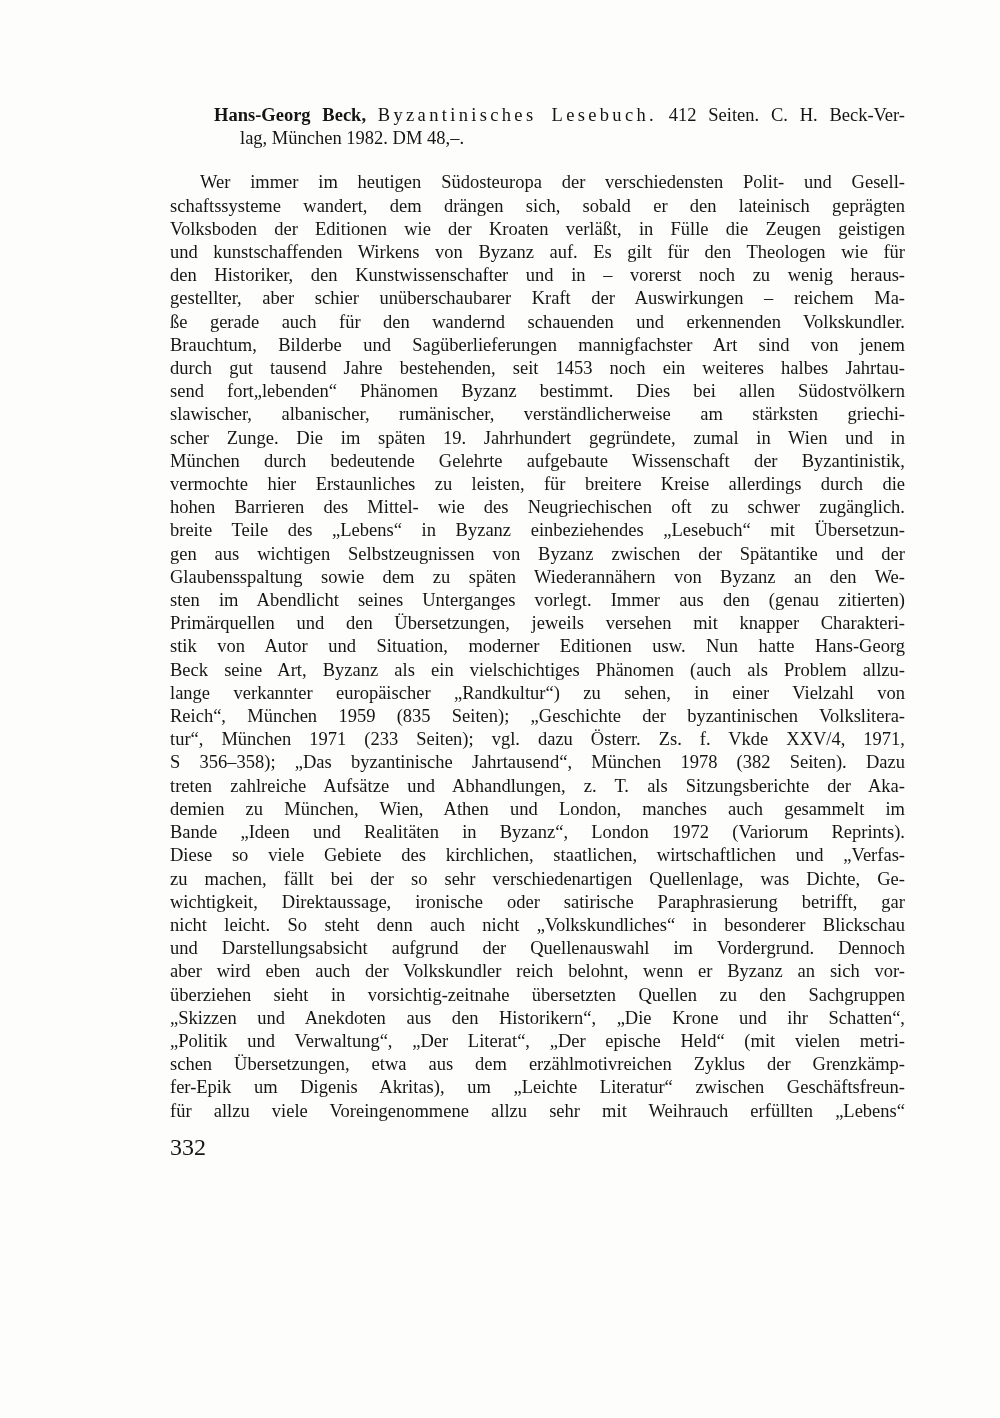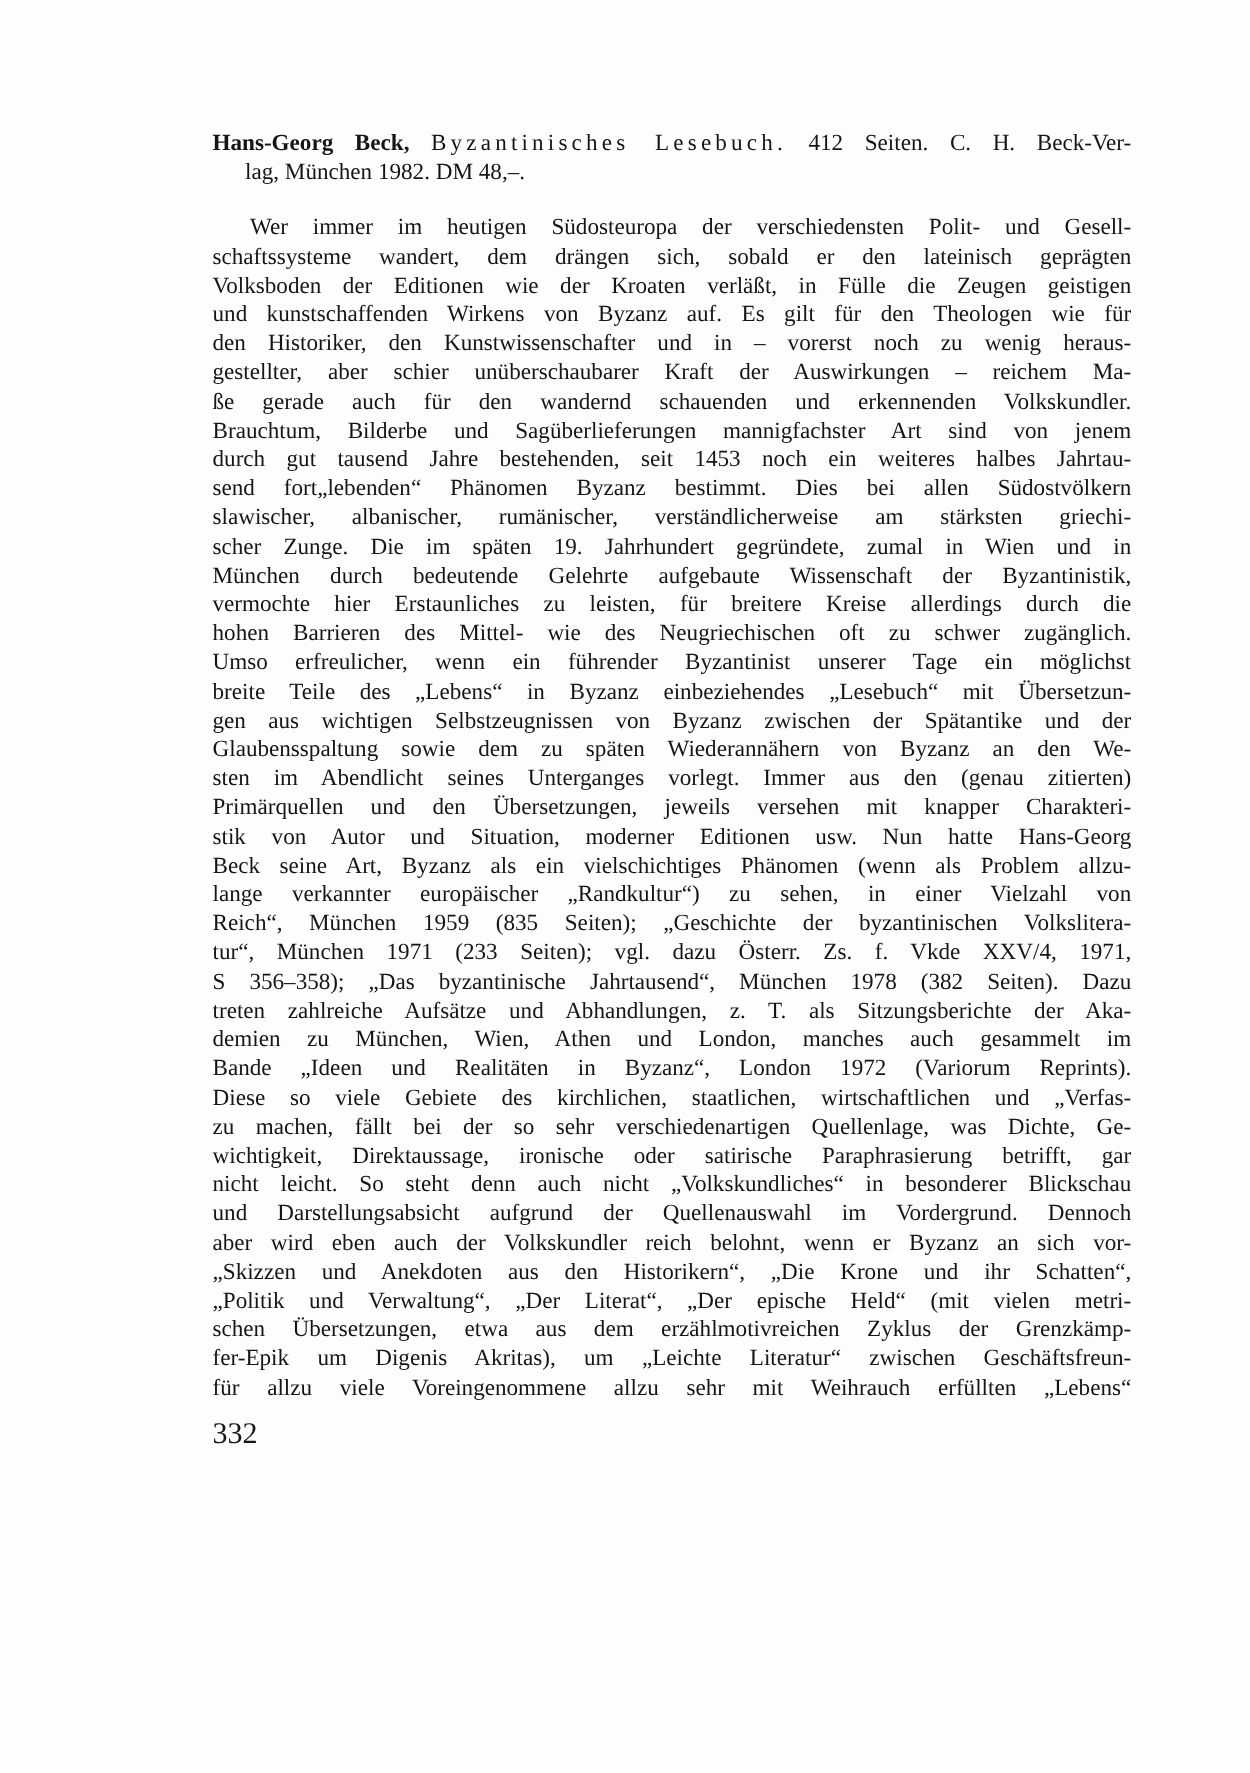--- a/index.html
+++ b/index.html
@@ -11,20 +11,21 @@
     background: #fdfdfc;
     box-sizing: border-box;
     padding: 104px 95px 0 170px;
     font-family: "Liberation Serif", "DejaVu Serif", serif;
     color: #151515;
     overflow: hidden;
   }
   .citation {
     font-size: 18.5px;
     line-height: 23.2px;
+    margin-left: 44px;
   }
   .cit-line1 {
     text-align: justify;
     text-align-last: justify;
   }
   .cit-author { font-weight: bold; }
   .cit-title  { letter-spacing: 0.18em; }
   .cit-line2  { padding-left: 26px; }
   .body-text {
     margin-top: 21px;
@@ -65,41 +66,41 @@
       <div class="line">gestellter, aber schier unüberschaubarer Kraft der Auswirkungen – reichem Ma-</div>
       <div class="line">ße gerade auch für den wandernd schauenden und erkennenden Volkskundler.</div>
       <div class="line">Brauchtum, Bilderbe und Sagüberlieferungen mannigfachster Art sind von jenem</div>
       <div class="line">durch gut tausend Jahre bestehenden, seit 1453 noch ein weiteres halbes Jahrtau-</div>
       <div class="line">send fort„lebenden“ Phänomen Byzanz bestimmt. Dies bei allen Südostvölkern</div>
       <div class="line">slawischer, albanischer, rumänischer, verständlicherweise am stärksten griechi-</div>
       <div class="line">scher Zunge. Die im späten 19. Jahrhundert gegründete, zumal in Wien und in</div>
       <div class="line">München durch bedeutende Gelehrte aufgebaute Wissenschaft der Byzantinistik,</div>
       <div class="line">vermochte hier Erstaunliches zu leisten, für breitere Kreise allerdings durch die</div>
       <div class="line">hohen Barrieren des Mittel- wie des Neugriechischen oft zu schwer zugänglich.</div>
-      <div class="line">Umso erfreulicher, wenn ein führender Byzantinist unserer Tage ein möglichst</div>
       <div class="line">breite Teile des „Lebens“ in Byzanz einbeziehendes „Lesebuch“ mit Übersetzun-</div>
       <div class="line">gen aus wichtigen Selbstzeugnissen von Byzanz zwischen der Spätantike und der</div>
       <div class="line">Glaubensspaltung sowie dem zu späten Wiederannähern von Byzanz an den We-</div>
       <div class="line">sten im Abendlicht seines Unterganges vorlegt. Immer aus den (genau zitierten)</div>
       <div class="line">Primärquellen und den Übersetzungen, jeweils versehen mit knapper Charakteri-</div>
       <div class="line">stik von Autor und Situation, moderner Editionen usw. Nun hatte Hans-Georg</div>
-      <div class="line">Beck seine Art, Byzanz als ein vielschichtiges Phänomen (wenn als Problem allzu-</div>
+      <div class="line">Beck seine Art, Byzanz als ein vielschichtiges Phänomen (auch als Problem allzu-</div>
       <div class="line">lange verkannter europäischer „Randkultur“) zu sehen, in einer Vielzahl von</div>
       <div class="line">Reich“, München 1959 (835 Seiten); „Geschichte der byzantinischen Volkslitera-</div>
       <div class="line">tur“, München 1971 (233 Seiten); vgl. dazu Österr. Zs. f. Vkde XXV/4, 1971,</div>
       <div class="line">S 356–358); „Das byzantinische Jahrtausend“, München 1978 (382 Seiten). Dazu</div>
       <div class="line">treten zahlreiche Aufsätze und Abhandlungen, z. T. als Sitzungsberichte der Aka-</div>
       <div class="line">demien zu München, Wien, Athen und London, manches auch gesammelt im</div>
       <div class="line">Bande „Ideen und Realitäten in Byzanz“, London 1972 (Variorum Reprints).</div>
       <div class="line">Diese so viele Gebiete des kirchlichen, staatlichen, wirtschaftlichen und „Verfas-</div>
       <div class="line">zu machen, fällt bei der so sehr verschiedenartigen Quellenlage, was Dichte, Ge-</div>
       <div class="line">wichtigkeit, Direktaussage, ironische oder satirische Paraphrasierung betrifft, gar</div>
       <div class="line">nicht leicht. So steht denn auch nicht „Volkskundliches“ in besonderer Blickschau</div>
       <div class="line">und Darstellungsabsicht aufgrund der Quellenauswahl im Vordergrund. Dennoch</div>
       <div class="line">aber wird eben auch der Volkskundler reich belohnt, wenn er Byzanz an sich vor-</div>
+      <div class="line">überziehen sieht in vorsichtig-zeitnahe übersetzten Quellen zu den Sachgruppen</div>
       <div class="line">„Skizzen und Anekdoten aus den Historikern“, „Die Krone und ihr Schatten“,</div>
       <div class="line">„Politik und Verwaltung“, „Der Literat“, „Der epische Held“ (mit vielen metri-</div>
       <div class="line">schen Übersetzungen, etwa aus dem erzählmotivreichen Zyklus der Grenzkämp-</div>
       <div class="line">fer-Epik um Digenis Akritas), um „Leichte Literatur“ zwischen Geschäftsfreun-</div>
       <div class="line">für allzu viele Voreingenommene allzu sehr mit Weihrauch erfüllten „Lebens“</div>
     </div>
 
   <div class="page-number">332</div>
 
 </div>

